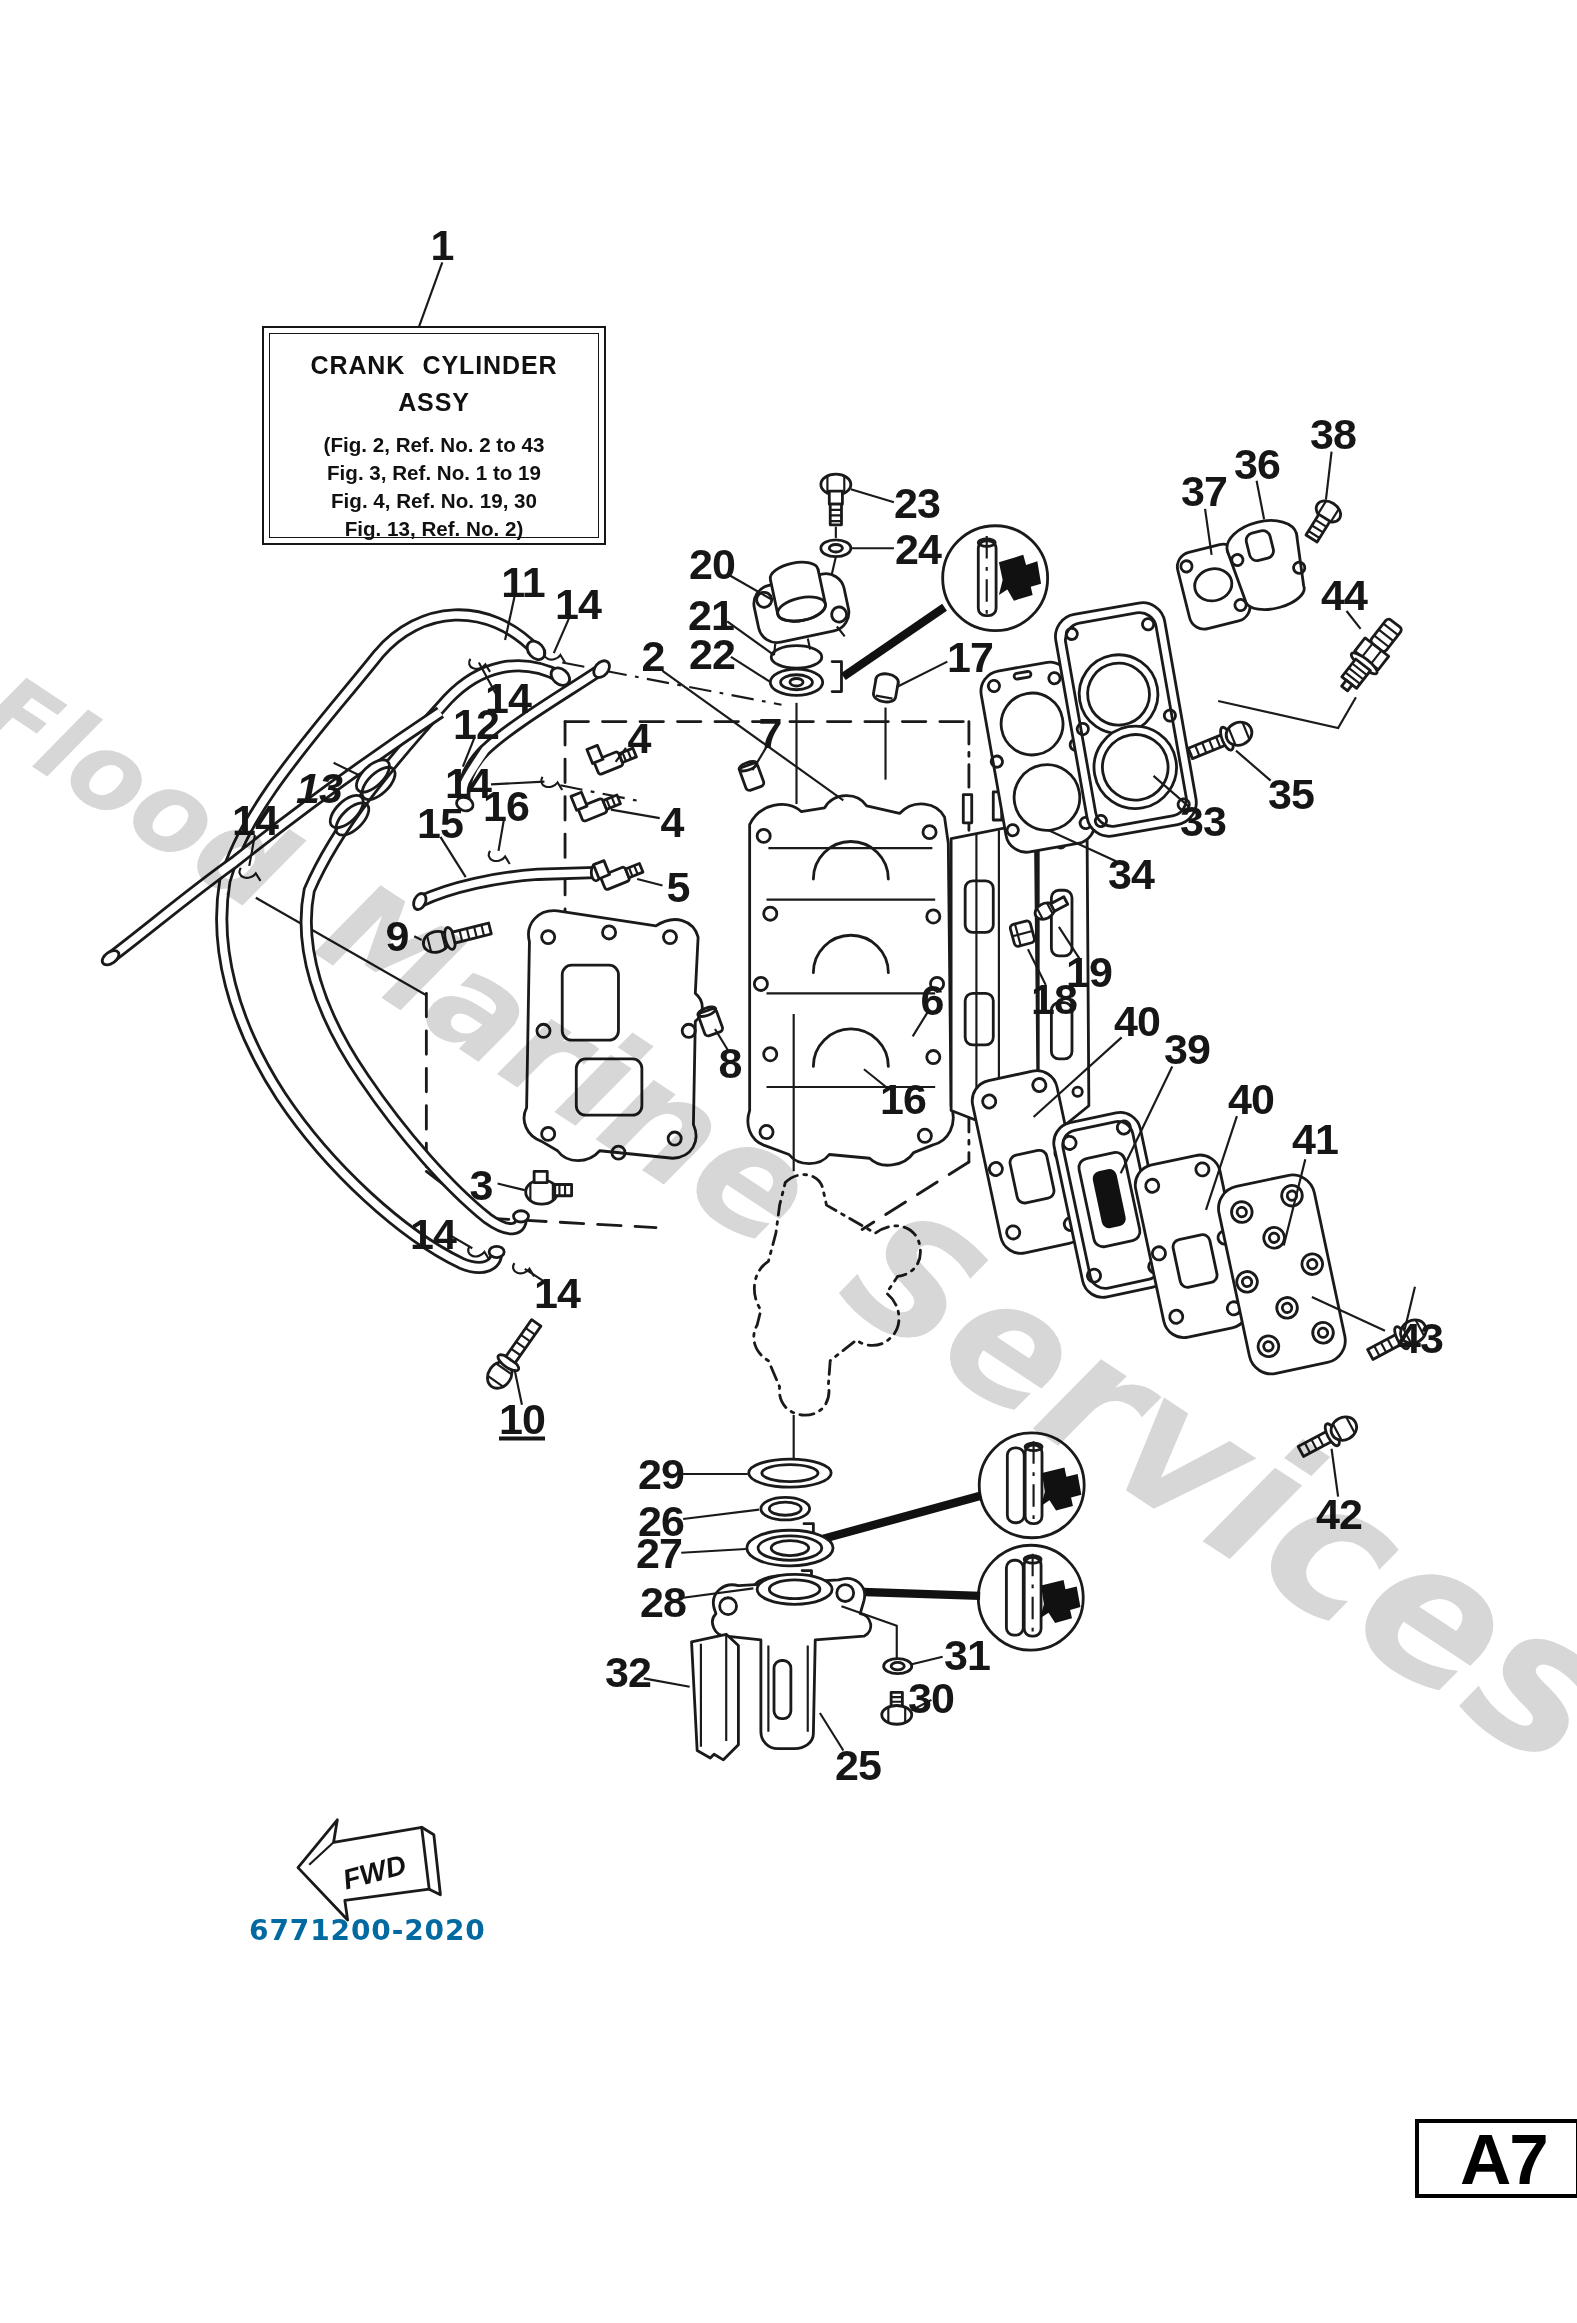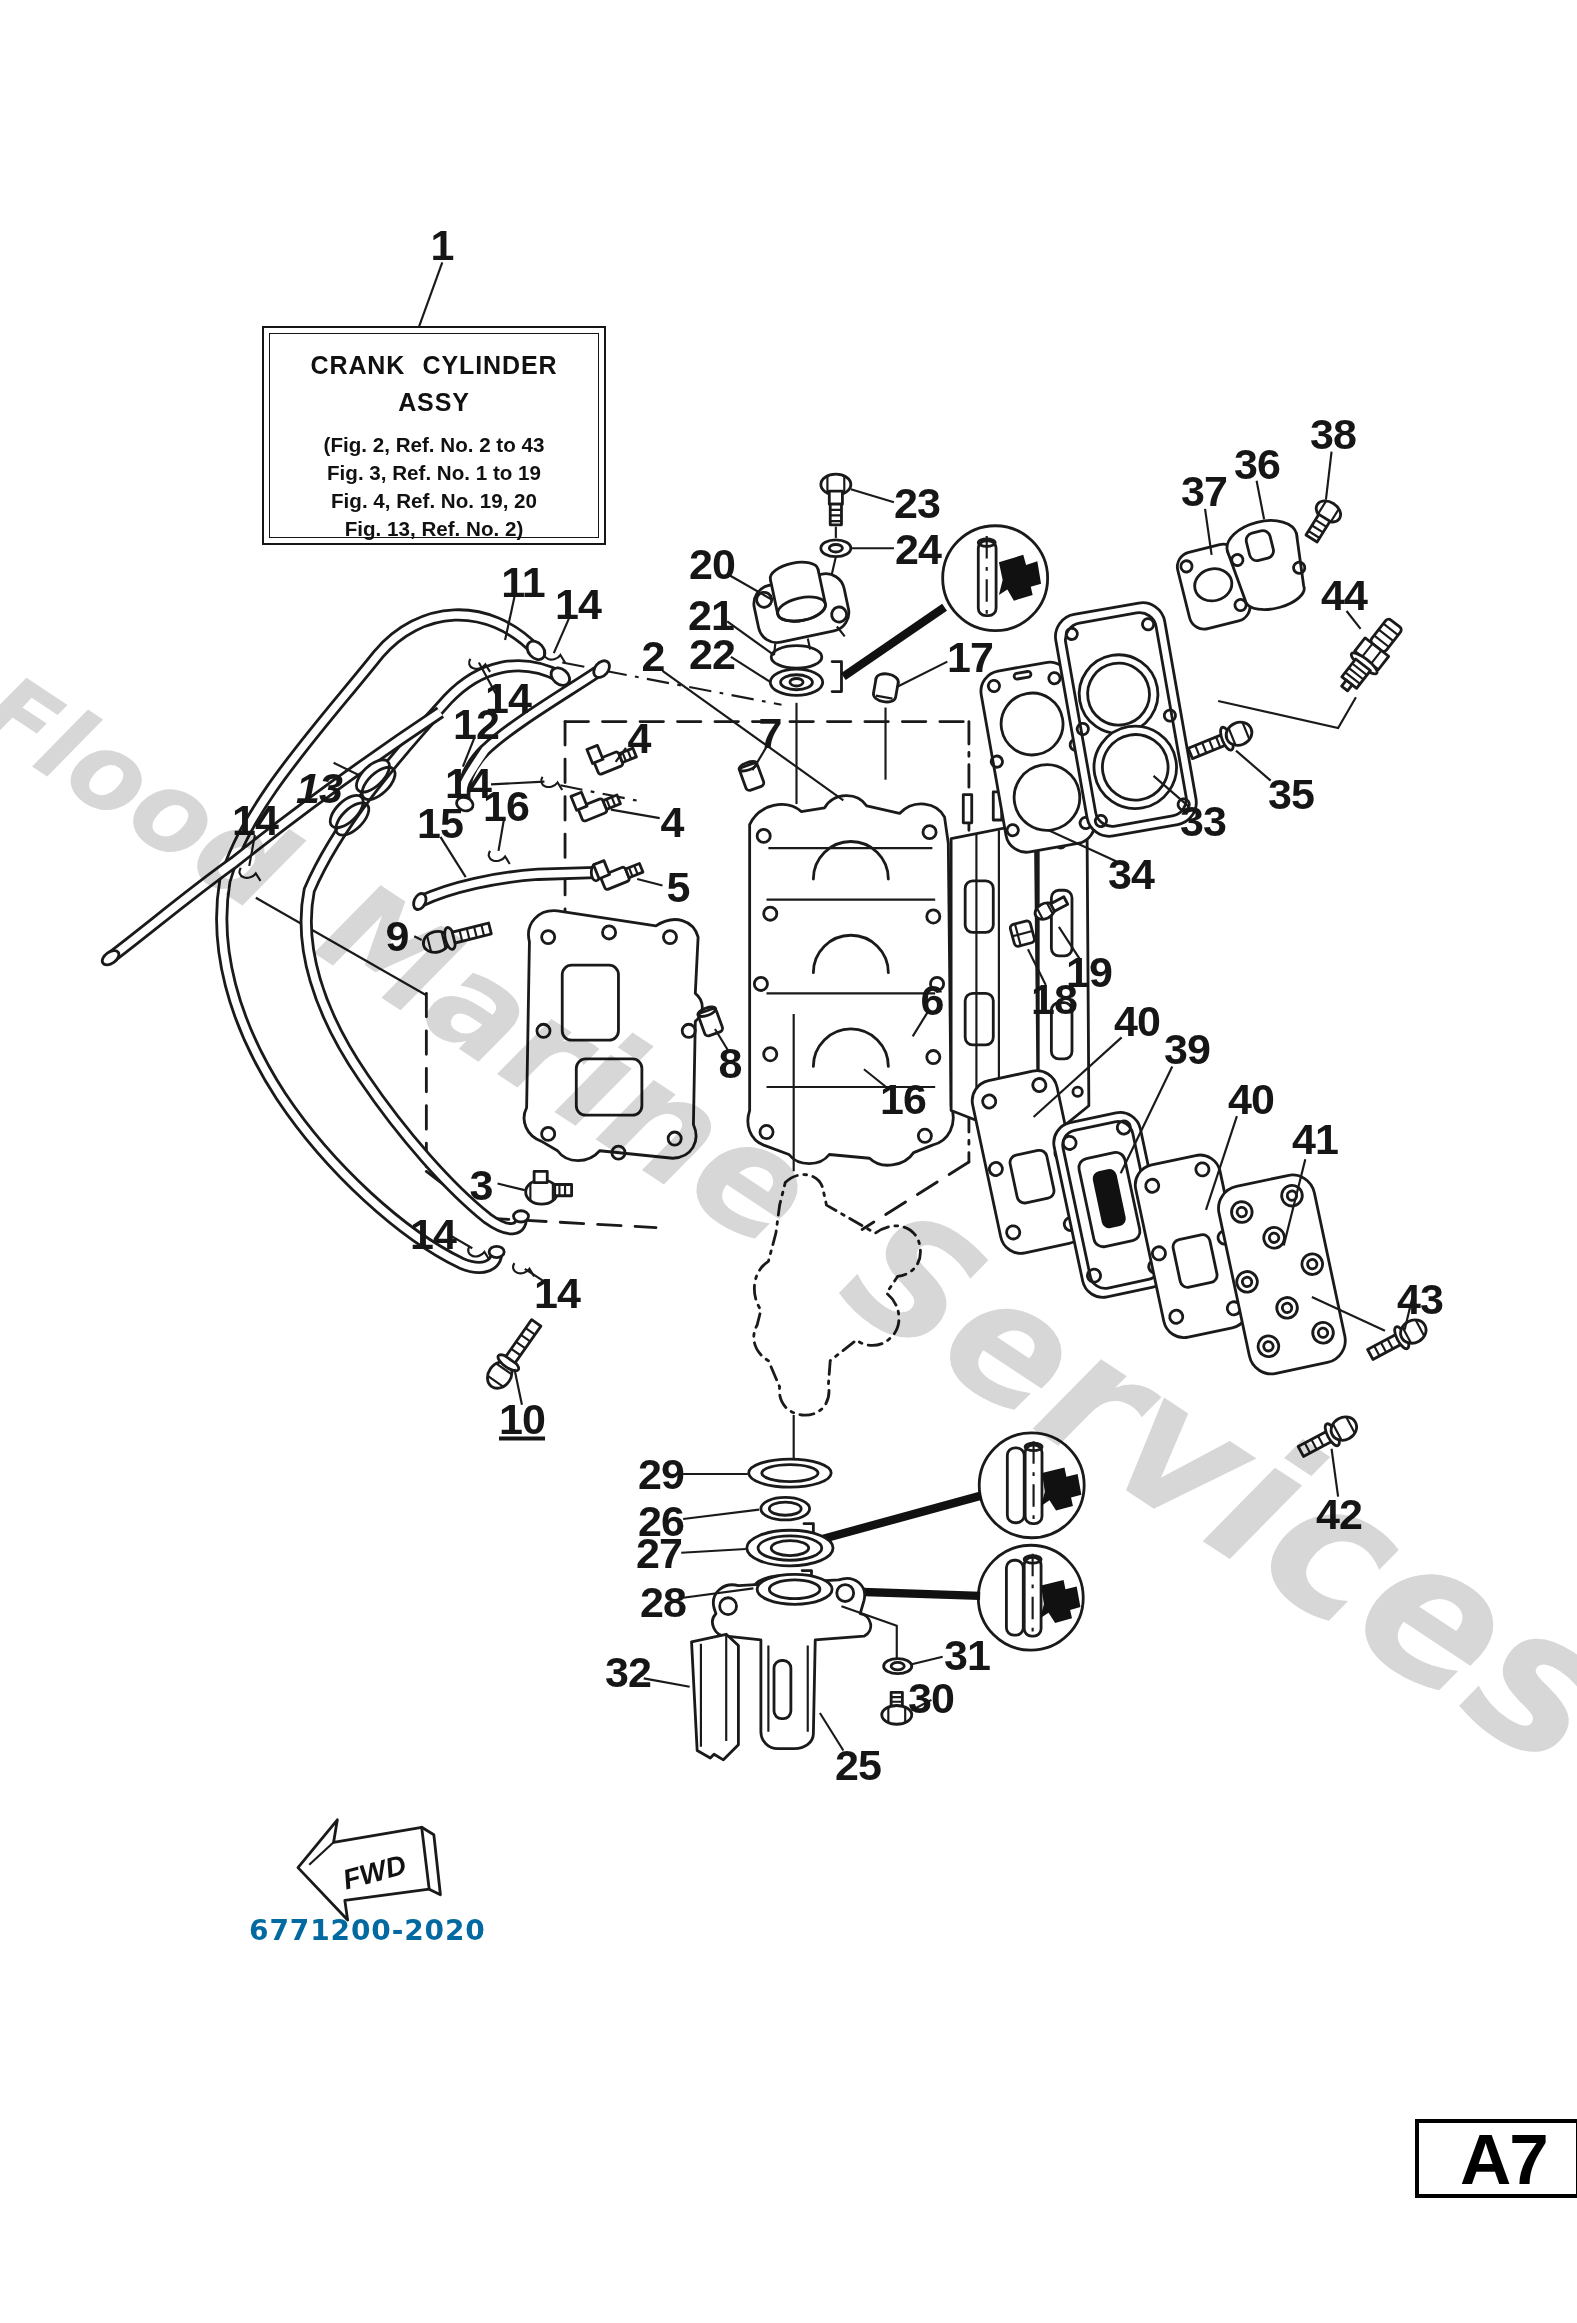--- a/index.html
+++ b/index.html
@@ -540,21 +540,21 @@
     </g>
   </svg>
 
   <div id="title-box">
     <div class="inner">
       <div class="tb-line1">CRANK CYLINDER</div>
       <div class="tb-line2">ASSY</div>
       <div class="tb-refs">
         <div class="tb-ref">(Fig. 2, Ref. No. 2 to 43</div>
         <div class="tb-ref">Fig. 3, Ref. No. 1 to 19</div>
-        <div class="tb-ref">Fig. 4, Ref. No. 19, 20</div>
+        <div class="tb-ref">Fig. 4, Ref. No. 19, 30</div>
         <div class="tb-ref">Fig. 13, Ref. No. 2)</div>
       </div>
     </div>
   </div>
 
   <div id="callout-layer">
       <div class="callout" style="left: 442px; top: 245px;">1</div>
       <div class="callout" style="left: 653px; top: 656px;">2</div>
       <div class="callout" style="left: 481px; top: 1185px;">3</div>
       <div class="callout" style="left: 639px; top: 738px;">4</div>
@@ -597,21 +597,21 @@
       <div class="callout" style="left: 1131px; top: 874px;">34</div>
       <div class="callout" style="left: 1291px; top: 794px;">35</div>
       <div class="callout" style="left: 1257px; top: 464px;">36</div>
       <div class="callout" style="left: 1204px; top: 491px;">37</div>
       <div class="callout" style="left: 1333px; top: 434px;">38</div>
       <div class="callout" style="left: 1187px; top: 1049px;">39</div>
       <div class="callout" style="left: 1137px; top: 1021px;">40</div>
       <div class="callout" style="left: 1251px; top: 1099px;">40</div>
       <div class="callout" style="left: 1315px; top: 1139px;">41</div>
       <div class="callout" style="left: 1339px; top: 1514px;">42</div>
-      <div class="callout" style="left: 1420px; top: 1299px;">43</div>
+      <div class="callout" style="left: 1420px; top: 1338px;">43</div>
       <div class="callout" style="left: 1344px; top: 595px;">44</div>
     </div>
 
   <div id="drawing-number">6771200-2020</div>
   <div id="page-code-box">
     <div class="code">A7</div>
   </div>
 
   <div id="watermark"><span style="font-size: 97px;">F</span><span style="font-size: 103px;">l</span><span style="font-size: 108px;">o</span><span style="font-size: 113px;">o</span><span style="font-size: 118px;">d</span><span style="font-size: 123px; padding-right: 24px;"> </span><span style="font-size: 128px;">M</span><span style="font-size: 134px;">a</span><span style="font-size: 139px;">r</span><span style="font-size: 144px;">i</span><span style="font-size: 149px;">n</span><span style="font-size: 154px;">e</span><span style="font-size: 159px; padding-right: 24px;"> </span><span style="font-size: 164px;">S</span><span style="font-size: 170px;">e</span><span style="font-size: 175px;">r</span><span style="font-size: 180px;">v</span><span style="font-size: 185px;">i</span><span style="font-size: 190px;">c</span><span style="font-size: 195px;">e</span><span style="font-size: 200px;">s</span></div>
 

